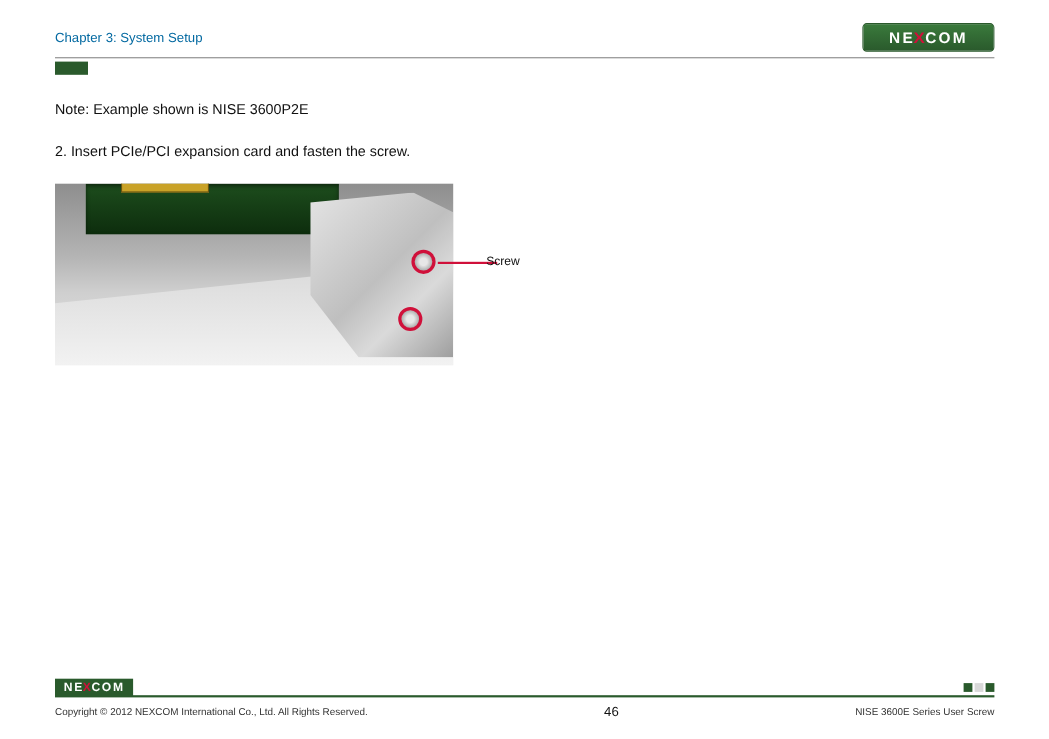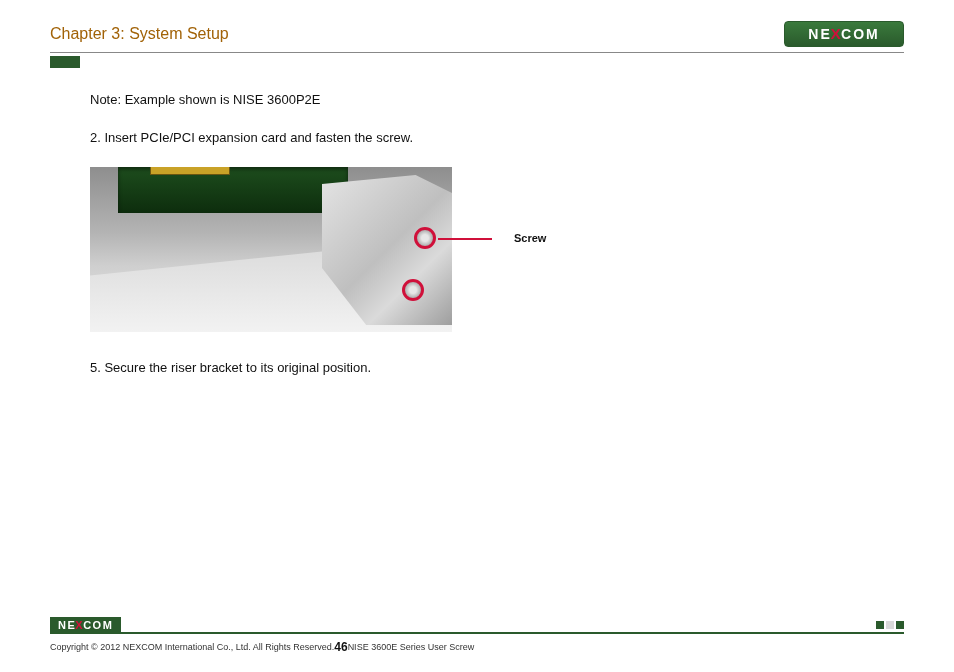--- a/index.html
+++ b/index.html
@@ -12,22 +12,22 @@
     overflow: hidden;
   }
   .header {
     display: flex;
     justify-content: space-between;
     align-items: center;
     padding: 20px 50px 0 50px;
     height: 48px;
   }
   .chapter-title {
-    font-size: 16px;
-    color: #a16207;
+    font-size: 12px;
+    color: #0369a1;
     font-weight: 400;
   }
   .logo-header {
     width: 120px;
     height: 26px;
     border-radius: 4px;
     background: linear-gradient(to bottom, #3a7a3c 0%, #2a5a2c 100%);
     border: 1px solid #2a5a2c;
     color: #fff;
     font-weight: 800;
@@ -56,21 +56,20 @@
     background: #2a5a2c;
   }
   .content {
     position: absolute;
     left: 50px;
     top: 90px;
     right: 50px;
     font-size: 13px;
     color: #111;
     line-height: 1.5;
-    margin-left: 40px;
   }
   .content p { margin-bottom: 18px; }
   .figure {
     position: relative;
     width: 420px;
     height: 165px;
     margin: 20px 0 26px 0;
   }
   .photo {
     width: 362px;
@@ -117,23 +116,23 @@
   .screw-top { left: 324px; top: 60px; }
   .screw-bot { left: 312px; top: 112px; }
   .callout-line {
     position: absolute;
     left: 348px; top: 71px;
     width: 54px; height: 2px;
     background: #d0103a;
   }
   .callout-label {
     position: absolute;
-    left: 424px; top: 63px;
+    left: 392px; top: 63px;
     font-size: 11px;
-    font-weight: 700;
+    font-weight: 400;
     color: #111;
   }
   .footer {
     position: absolute;
     left: 50px; right: 50px; bottom: 18px;
     border-top: 2px solid #2a5a2c;
     padding-top: 4px;
   }
   .footer-logo-row {
     height: 18px;
@@ -159,29 +158,29 @@
     display: flex;
     gap: 2px;
   }
   .footer-sq span {
     width: 8px; height: 8px;
     background: #2a5a2c;
   }
   .footer-sq span.lite { background: #d9d9d9; }
   .footer-text {
     display: flex;
-    justify-content: flex-start;
+    justify-content: space-between;
     align-items: center;
     font-size: 9px;
     color: #333;
     margin-top: 6px;
   }
   .page-no {
     font-size: 12px;
-    font-weight: 700;
+    font-weight: 400;
     color: #111;
   }
 </style>
 </head>
 <body>
 
 <div class="header">
   <div class="chapter-title">Chapter 3: System Setup</div>
   <div class="logo-header">
     <span>NE</span>
@@ -202,21 +201,20 @@
       <div class="pcb"></div>
       <div class="connector"></div>
       <div class="bracket"></div>
     </div>
     <div class="screw-marker screw-top"></div>
     <div class="screw-marker screw-bot"></div>
     <div class="callout-line"></div>
     <div class="callout-label">Screw</div>
   </div>
 
-  <p>5. Secure the riser bracket to its original position.</p>
 </div>
 
 <div class="footer">
   <div class="footer-logo-row">
     <div class="logo-footer">
       <span>NE</span>
         <span class="x">X</span>
         <span>COM</span>
     </div>
     <div class="footer-sq">

